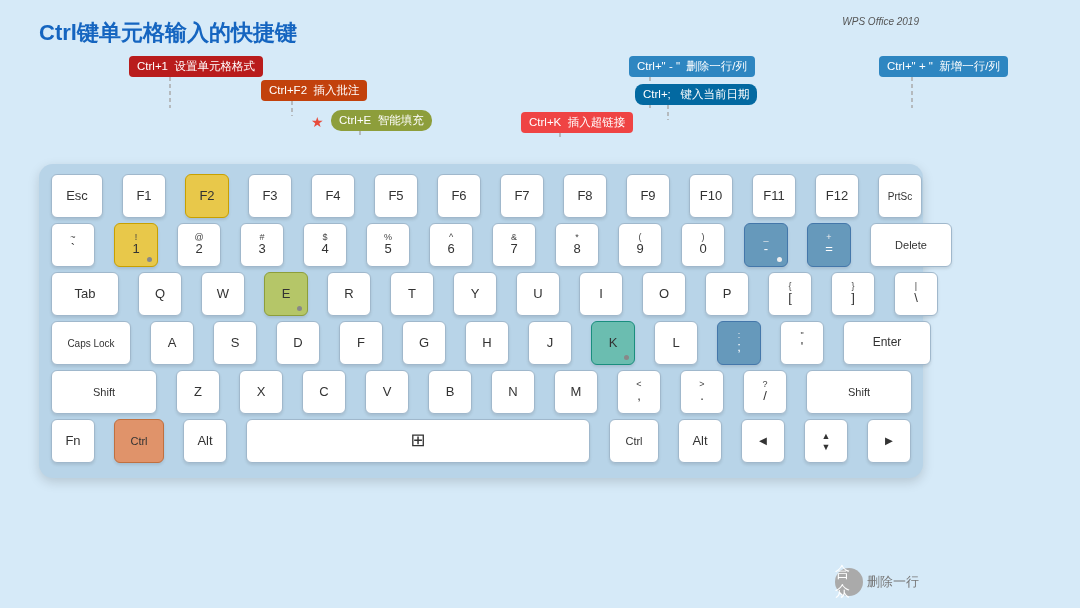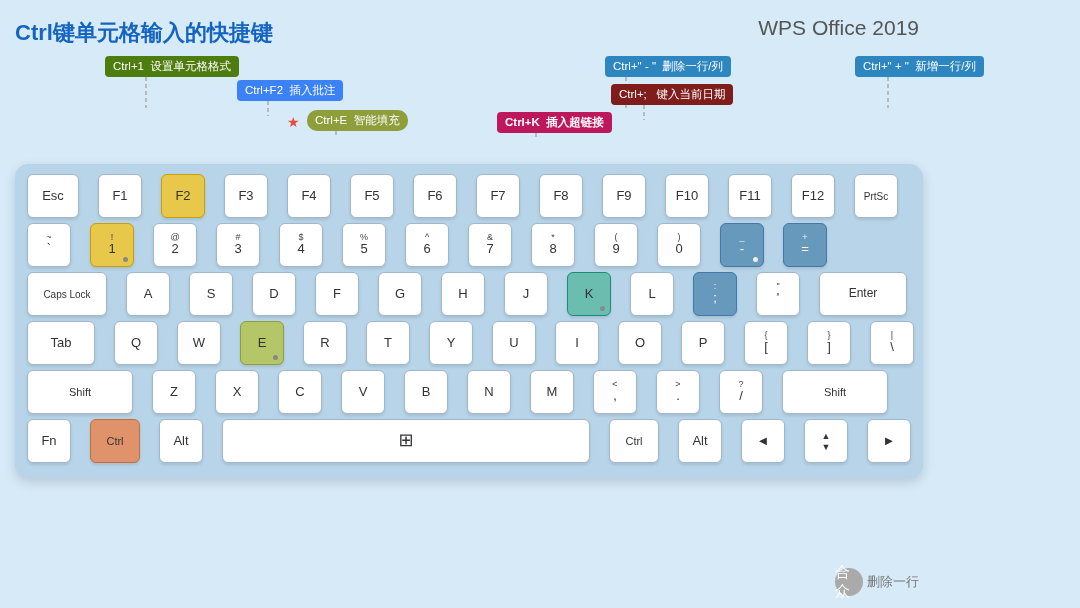--- a/index.html
+++ b/index.html
@@ -10,36 +10,37 @@
       font-family: 'Microsoft YaHei', Arial, sans-serif;
       overflow: hidden;
       position: relative;
     }
 
     .page-container {
       width: 947px;
       height: 608px;
       background: #d6eaf8;
       position: relative;
-      padding: 18px 24px 12px 15px;
+      padding: 18px 24px 12px 39px;
     }
 
     .header-title {
       font-size: 22px;
       font-weight: bold;
       color: #1565c0;
       margin-bottom: 6px;
     }
 
     .wps-logo {
       position: absolute;
       top: 16px;
       right: 28px;
-      font-size: 21px;
+      font-size: 10px;
       color: #555;
+      font-style: italic;
     }
 
     
     .keyboard {
       background: #b8d4e8;
       border-radius: 14px;
       padding: 10px 12px 10px 12px;
       margin-top: 2px;
       box-shadow: 0 4px 12px rgba(0,0,0,0.15);
     }
@@ -158,28 +159,28 @@
 </head>
 <body>
 
 <div class="page-container">
   <div class="header-title">Ctrl键单元格输入的快捷键</div>
   <div class="wps-logo">WPS Office 2019</div>
 
   <div class="tooltips-container">
 
     <div style="position:absolute;left:90px;top:2px;">
-      <div class="tip-box" style="background:#4d7c0f;">Ctrl+1&nbsp;&nbsp;设置单元格格式</div>
+      <div class="tip-box" style="background:#b91c1c;">Ctrl+1&nbsp;&nbsp;设置单元格格式</div>
       <svg width="2" height="52" style="display:block;margin-left:40px;">
           <line x1="1" y1="0" x2="1" y2="52" stroke="#aaa" stroke-width="1.5" stroke-dasharray="4,3"></line>
         </svg>
     </div>
 
     <div style="position:absolute;left:222px;top:26px;">
-      <div class="tip-box" style="background:#3b82f6;">Ctrl+F2&nbsp;&nbsp;插入批注</div>
+      <div class="tip-box" style="background:#c2410c;">Ctrl+F2&nbsp;&nbsp;插入批注</div>
       <svg width="2" height="36" style="display:block;margin-left:30px;">
           <line x1="1" y1="0" x2="1" y2="36" stroke="#aaa" stroke-width="1.5" stroke-dasharray="4,3"></line>
         </svg>
     </div>
 
     <div style="position:absolute;left:272px;top:60px;font-size:14px;color:#e74c3c;">★</div>
 
     <div style="position:absolute;left:292px;top:56px;">
       <div class="tip-box" style="background:#8d9e3b;border-radius:10px;">Ctrl+E&nbsp;&nbsp;智能填充</div>
       <svg width="2" height="26" style="display:block;margin-left:28px;">
@@ -188,28 +189,28 @@
     </div>
 
     <div style="position:absolute;left:590px;top:2px;">
       <div class="tip-box" style="background:#2e86c1;">Ctrl+" - "&nbsp;&nbsp;删除一行/列</div>
       <svg width="2" height="52" style="display:block;margin-left:20px;">
           <line x1="1" y1="0" x2="1" y2="52" stroke="#aaa" stroke-width="1.5" stroke-dasharray="4,3"></line>
         </svg>
     </div>
 
     <div style="position:absolute;left:596px;top:30px;">
-      <div class="tip-box" style="background:#7f1d1d;">Ctrl+;&nbsp;&nbsp;&nbsp;键入当前日期</div>
+      <div class="tip-box" style="background:#0369a1;border-radius:8px;">Ctrl+;&nbsp;&nbsp;&nbsp;键入当前日期</div>
       <svg width="2" height="36" style="display:block;margin-left:32px;">
           <line x1="1" y1="0" x2="1" y2="36" stroke="#aaa" stroke-width="1.5" stroke-dasharray="4,3"></line>
         </svg>
     </div>
 
     <div style="position:absolute;left:482px;top:58px;">
-      <div class="tip-box" style="background:#be185d;font-weight:bold;">Ctrl+K&nbsp;&nbsp;插入超链接</div>
+      <div class="tip-box" style="background:#ef4444;">Ctrl+K&nbsp;&nbsp;插入超链接</div>
       <svg width="2" height="26" style="display:block;margin-left:38px;">
           <line x1="1" y1="0" x2="1" y2="26" stroke="#aaa" stroke-width="1.5" stroke-dasharray="4,3"></line>
         </svg>
     </div>
 
     <div style="position:absolute;left:840px;top:2px;">
       <div class="tip-box" style="background:#2e86c1;">Ctrl+" + "&nbsp;&nbsp;新增一行/列</div>
       <svg width="2" height="52" style="display:block;margin-left:32px;">
           <line x1="1" y1="0" x2="1" y2="52" stroke="#aaa" stroke-width="1.5" stroke-dasharray="4,3"></line>
         </svg>
@@ -312,20 +313,72 @@
       </div>
       <div class="key key-highlight-steelblue">
         <span class="top-char" style="color:#eee;">_</span>
           <span class="main-char" style="color:white;">-</span>
         <div class="key-dot" style="background:#eee;"></div>
       </div>
       <div class="key key-highlight-steelblue">
         <span class="top-char" style="color:#eee;">+</span>
           <span class="main-char" style="color:white;">=</span>
       </div>
+      <div class="key key-delete">
+        <span class="main-char" style="font-size:11px;">Delete</span>
+      </div>
+    </div>
+
+    <div class="key-row">
+      <div class="key key-tab">
+          <span class="main-char">Tab</span>
+        </div>
+      <div class="key">
+          <span class="main-char">Q</span>
+        </div>
+      <div class="key">
+          <span class="main-char">W</span>
+        </div>
+      <div class="key key-highlight-olive">
+        <span class="main-char">E</span>
+        <div class="key-dot"></div>
+      </div>
+      <div class="key">
+          <span class="main-char">R</span>
+        </div>
+      <div class="key">
+          <span class="main-char">T</span>
+        </div>
+      <div class="key">
+          <span class="main-char">Y</span>
+        </div>
+      <div class="key">
+          <span class="main-char">U</span>
+        </div>
+      <div class="key">
+          <span class="main-char">I</span>
+        </div>
+      <div class="key">
+          <span class="main-char">O</span>
+        </div>
+      <div class="key">
+          <span class="main-char">P</span>
+        </div>
+      <div class="key">
+        <span class="top-char">{</span>
+          <span class="main-char">[</span>
+      </div>
+      <div class="key">
+        <span class="top-char">}</span>
+          <span class="main-char">]</span>
+      </div>
+      <div class="key">
+        <span class="top-char">|</span>
+          <span class="main-char">\</span>
+      </div>
     </div>
 
     <div class="key-row">
       <div class="key key-caps">
           <span class="main-char" style="font-size:10px;">Caps Lock</span>
         </div>
       <div class="key">
           <span class="main-char">A</span>
         </div>
       <div class="key">
@@ -357,69 +410,20 @@
         <span class="top-char" style="color:#eee;">:</span>
           <span class="main-char" style="color:white;">;</span>
       </div>
       <div class="key">
         <span class="top-char">"</span>
           <span class="main-char">'</span>
       </div>
       <div class="key key-enter">
           <span class="main-char" style="font-size:12px;">Enter</span>
         </div>
-    </div>
-
-    <div class="key-row">
-      <div class="key key-tab">
-          <span class="main-char">Tab</span>
-        </div>
-      <div class="key">
-          <span class="main-char">Q</span>
-        </div>
-      <div class="key">
-          <span class="main-char">W</span>
-        </div>
-      <div class="key key-highlight-olive">
-        <span class="main-char">E</span>
-        <div class="key-dot"></div>
-      </div>
-      <div class="key">
-          <span class="main-char">R</span>
-        </div>
-      <div class="key">
-          <span class="main-char">T</span>
-        </div>
-      <div class="key">
-          <span class="main-char">Y</span>
-        </div>
-      <div class="key">
-          <span class="main-char">U</span>
-        </div>
-      <div class="key">
-          <span class="main-char">I</span>
-        </div>
-      <div class="key">
-          <span class="main-char">O</span>
-        </div>
-      <div class="key">
-          <span class="main-char">P</span>
-        </div>
-      <div class="key">
-        <span class="top-char">{</span>
-          <span class="main-char">[</span>
-      </div>
-      <div class="key">
-        <span class="top-char">}</span>
-          <span class="main-char">]</span>
-      </div>
-      <div class="key">
-        <span class="top-char">|</span>
-          <span class="main-char">\</span>
-      </div>
     </div>
 
     <div class="key-row">
       <div class="key key-shift-l">
           <span class="main-char" style="font-size:11px;">Shift</span>
         </div>
       <div class="key">
           <span class="main-char">Z</span>
         </div>
       <div class="key">

